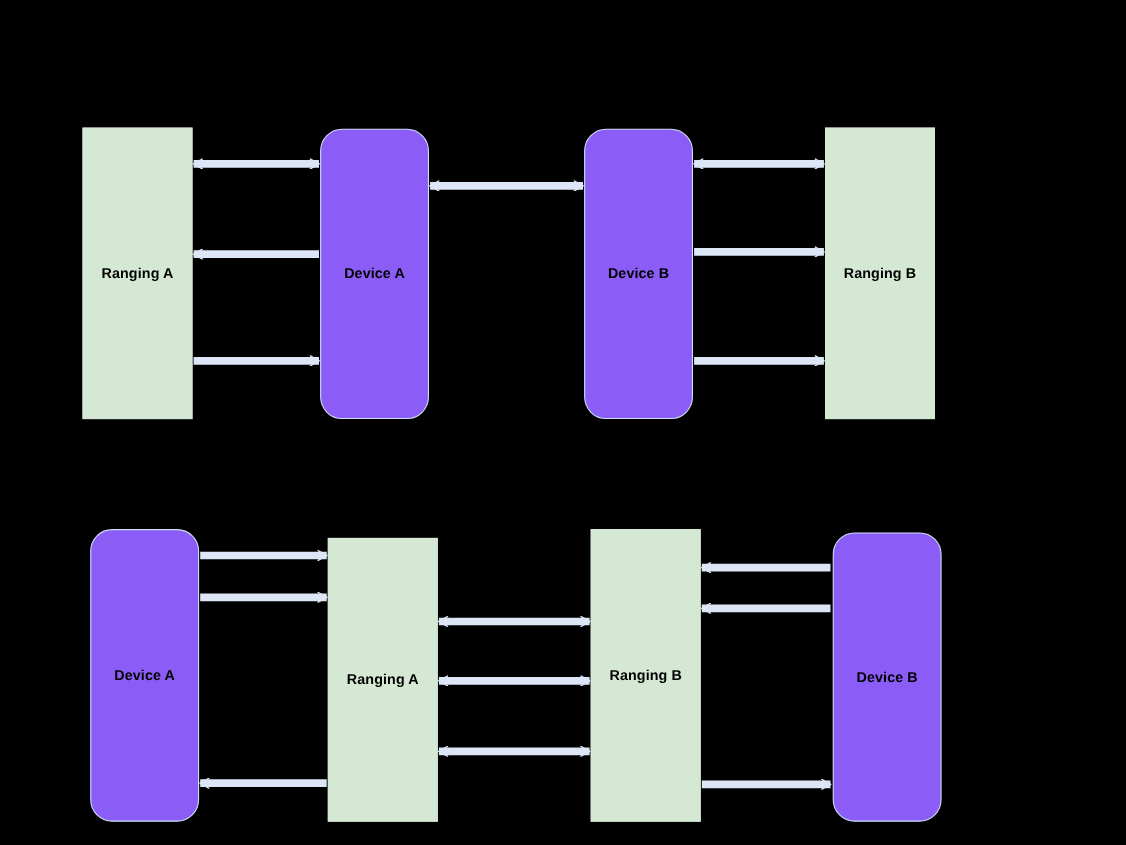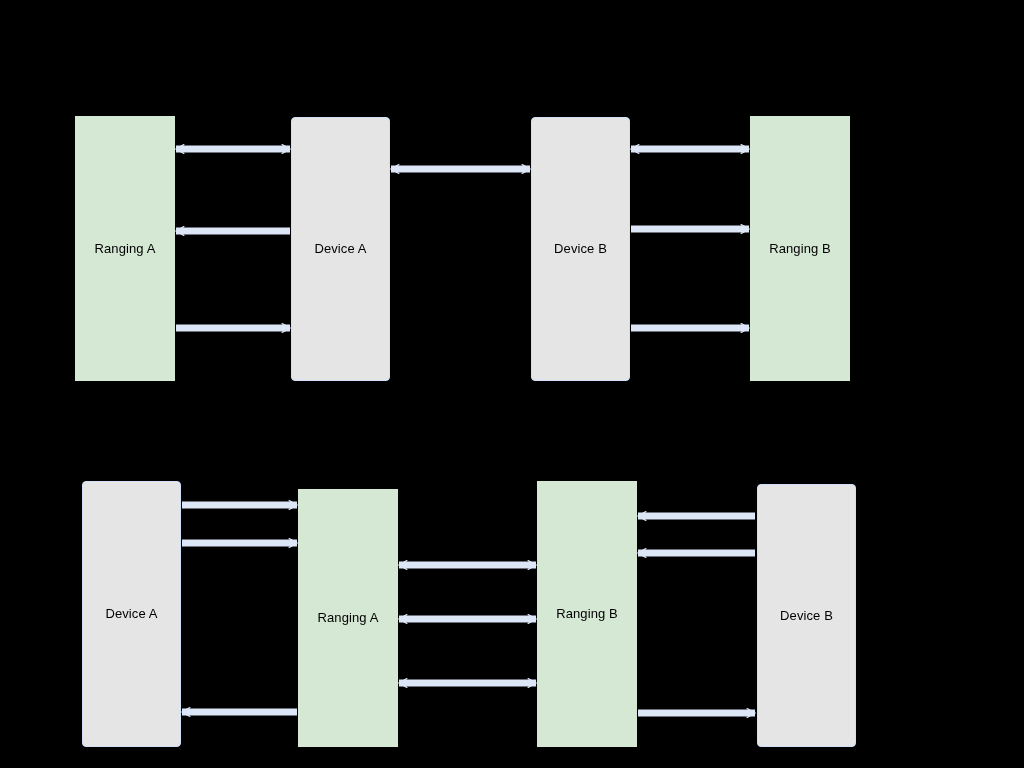--- a/index.html
+++ b/index.html
@@ -20,36 +20,36 @@
     top: 0;
     width: 1024px;
     height: 768px;
   }
   .node {
     position: absolute;
     box-sizing: border-box;
     display: flex;
     align-items: center;
     justify-content: center;
-    font-weight: normal;
+    font-weight: bold;
     font-size: 13px;
     line-height: 1.2;
     color: #000000;
     letter-spacing: 0.1px;
     text-align: right;
   }
   .node-green {
     background: #d5e8d4;
     border: 1px solid #d5e8d4;
     border-radius: 0;
   }
   .node-blue {
-    background: #e5e5e5;
+    background: #8b5cf6;
     border: 1px solid #cfdffa;
-    border-radius: 4px;
+    border-radius: 20px;
   }
   .node-label {
     pointer-events: none;
     white-space: nowrap;
   }
   svg.edges {
     position: absolute;
     left: 0;
     top: 0;
     width: 1024px;

